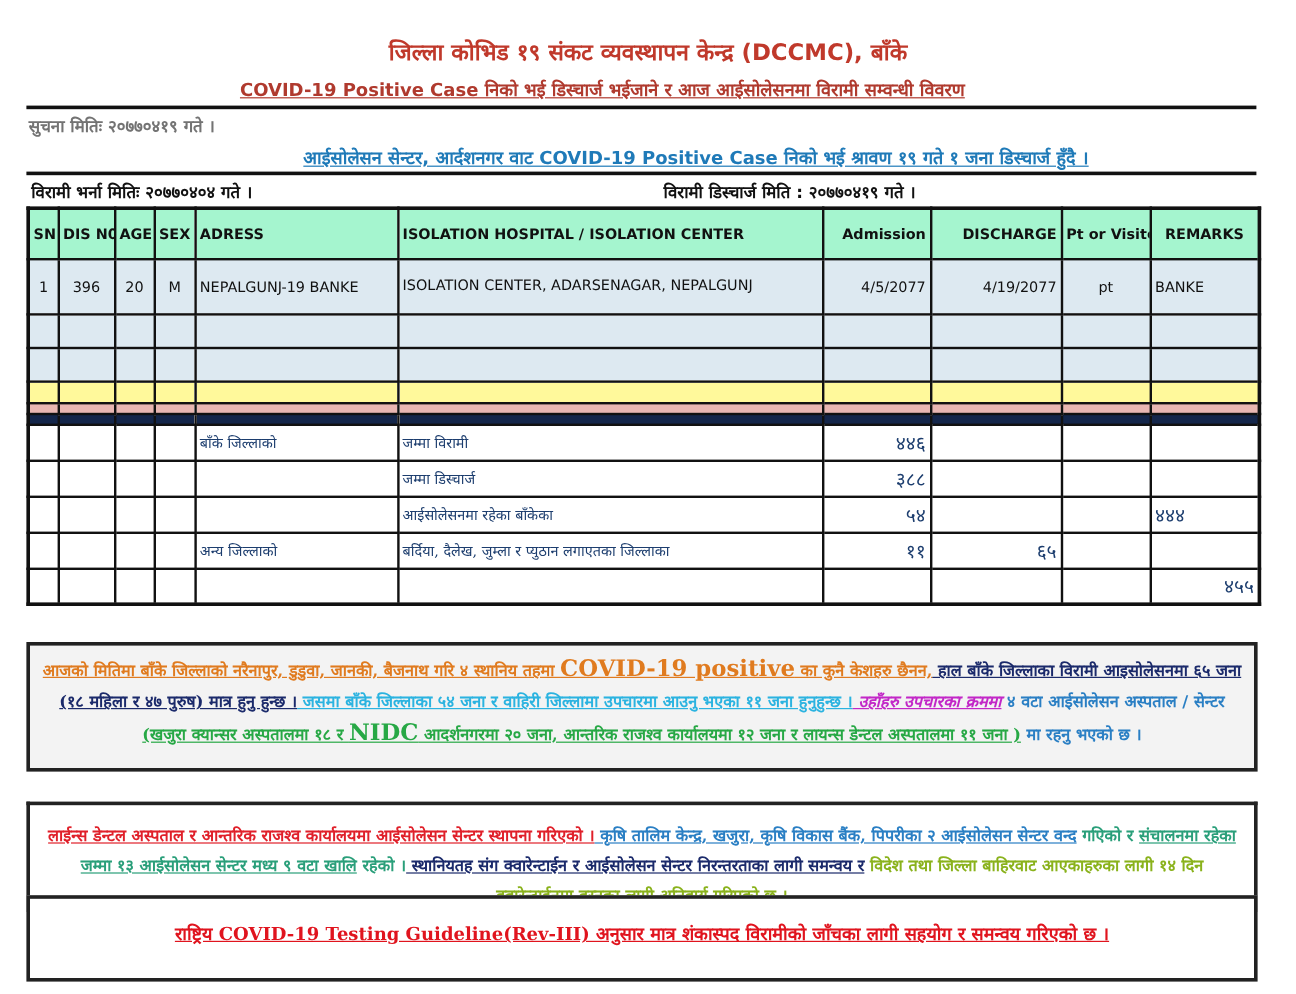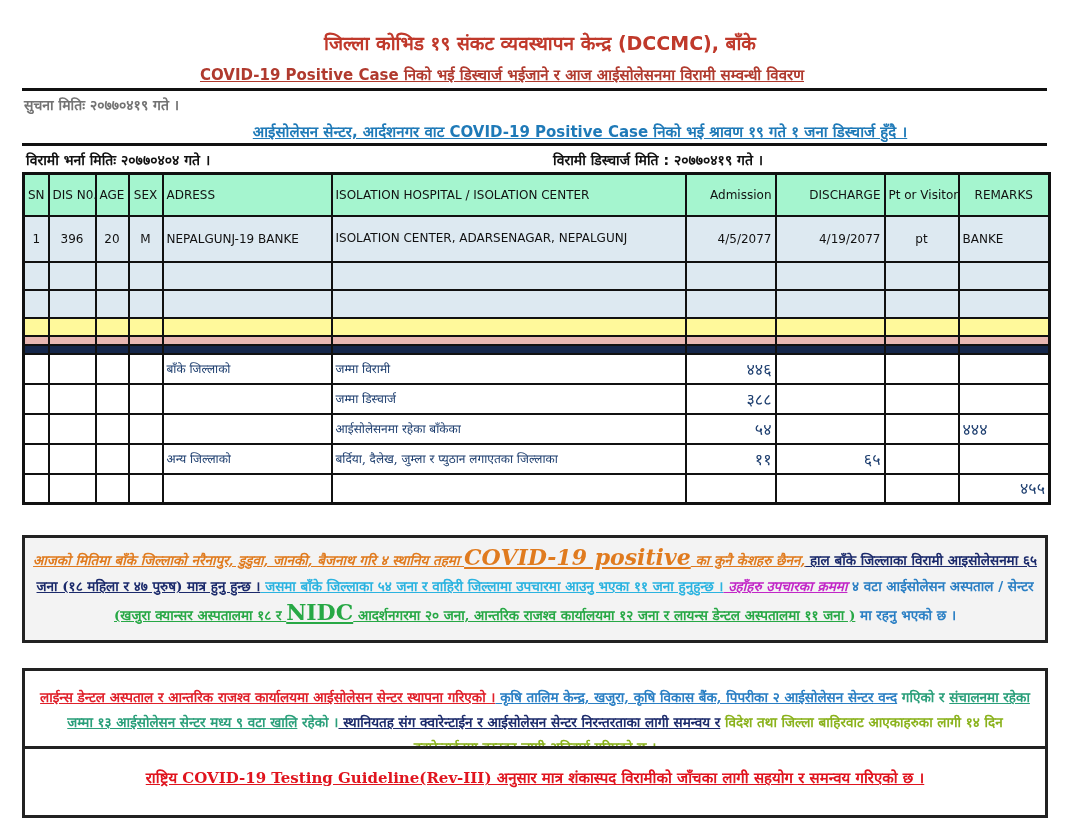--- a/index.html
+++ b/index.html
@@ -8,48 +8,48 @@
   .title1 { top: 30px; left: 0; width: 1080px; text-align: center; font-size: 19px; font-weight: bold; color: #c0392b; }
   .title2 { top: 64px; left: 0; width: 1004px; text-align: center; font-size: 15px; font-weight: bold; color: #b03a2e; text-decoration: underline; }
   .rule-thick { height: 3px; background: #111; left: 22px; width: 1025px; }
   .notice-date { top: 95px; left: 24px; font-size: 14px; font-weight: bold; color: #737373; }
   .subtitle { top: 121px; left: 0; width: 1080px; padding-left: 80px; text-align: center; font-size: 15px; font-weight: bold; color: #1f7ab8; text-decoration: underline; }
   .admit-date { top: 150px; left: 26px; font-size: 14px; font-weight: bold; color: #111; }
   .discharge-date { top: 150px; left: 553px; font-size: 14px; font-weight: bold; color: #111; }
 
   table.main { position: absolute; left: 22px; top: 172px; width: 1026px; border-collapse: collapse; table-layout: fixed; border: 3px solid #111; }
   table.main td, table.main th { border: 2px solid #111; font-size: 12px; padding: 0 3px; overflow: hidden; white-space: nowrap; }
-  table.main th { background: #a5f5cf; font-weight: normal; height: 42px; }
+  table.main th { background: #a5f5cf; font-weight: bold; height: 42px; }
   .r-data td { background: #dde9f1; height: 46px; font-size: 14px; }
   .r-empty td { background: #dde9f1; height: 28px; }
   .r-yellow td { background: #fff99b; height: 18px; }
   .r-pink td { background: #e8b7b2; height: 9px; }
   .r-navy td { background: #14264a; height: 9px; }
   .r-sum td { background: #fff; height: 30px; font-size: 13px; color: #1c3d6e; font-family: "DejaVu Serif", serif; }
   .c { text-align: center; }
   .r { text-align: right; }
   .l { text-align: left; }
   .wrap { white-space: normal !important; line-height: 15px; }
   .num { font-size: 16px !important; color: #1c3d6e; }
 
   .box { border: 3px solid #222; left: 22px; width: 1026px; }
   .box1 { top: 535px; height: 108px; background: #f3f3f3; padding: 6px 8px; font-size: 13.5px; font-weight: bold; line-height: 26px; text-align: center; font-family: "DejaVu Serif", serif; }
   .box2 { top: 668px; height: 92px; background: #fff; padding: 14px 8px 0; font-size: 13.5px; font-weight: bold; line-height: 25px; text-align: center; font-family: "DejaVu Serif", serif; border-bottom: none; }
   .box3 { top: 746px; height: 72px; background: #fff; padding-top: 18px; font-size: 15px; font-weight: bold; text-align: center; color: #e0141e; text-decoration: underline; font-family: "DejaVu Serif", serif; }
   .u { text-decoration: underline; }
-  .orange { color: #e07b1f; font-style: italic; }
+  .orange { color: #e07b1f; }
   .navy { color: #1b2a6b; }
   .sky { color: #2bb3e0; }
   .purple { color: #c227c7; font-style: italic; }
   .green { color: #27a845; }
   .red { color: #e0202a; }
   .blue { color: #2a7fc4; }
   .teal { color: #2a9f7a; }
   .olive { color: #8ab21c; }
-  .big { font-size: 22px; }
+  .big { font-size: 19px; }
 </style>
 </head>
 <body>
 
 <div class="abs title1">जिल्ला कोभिड १९ संकट व्यवस्थापन केन्द्र (DCCMC), बाँके</div>
 <div class="abs title2">COVID-19 Positive Case निको भई डिस्चार्ज भईजाने र आज आईसोलेसनमा विरामी सम्वन्धी विवरण</div>
 <div class="abs rule-thick" style="top:88px"></div>
 <div class="abs notice-date">सुचना मितिः २०७७०४१९ गते ।</div>
 <div class="abs subtitle">आईसोलेसन सेन्टर, आर्दशनगर वाट COVID-19 Positive Case निको भई श्रावण १९ गते १ जना डिस्चार्ज हुँदै ।</div>
 <div class="abs rule-thick" style="top:143px"></div>

